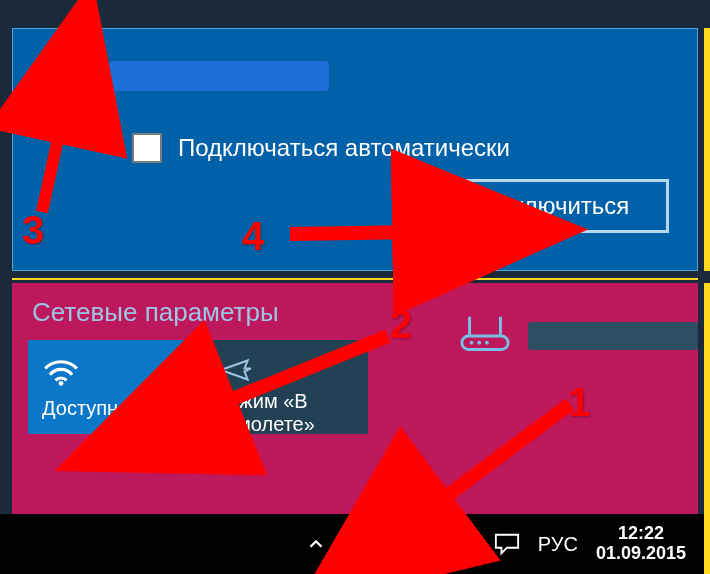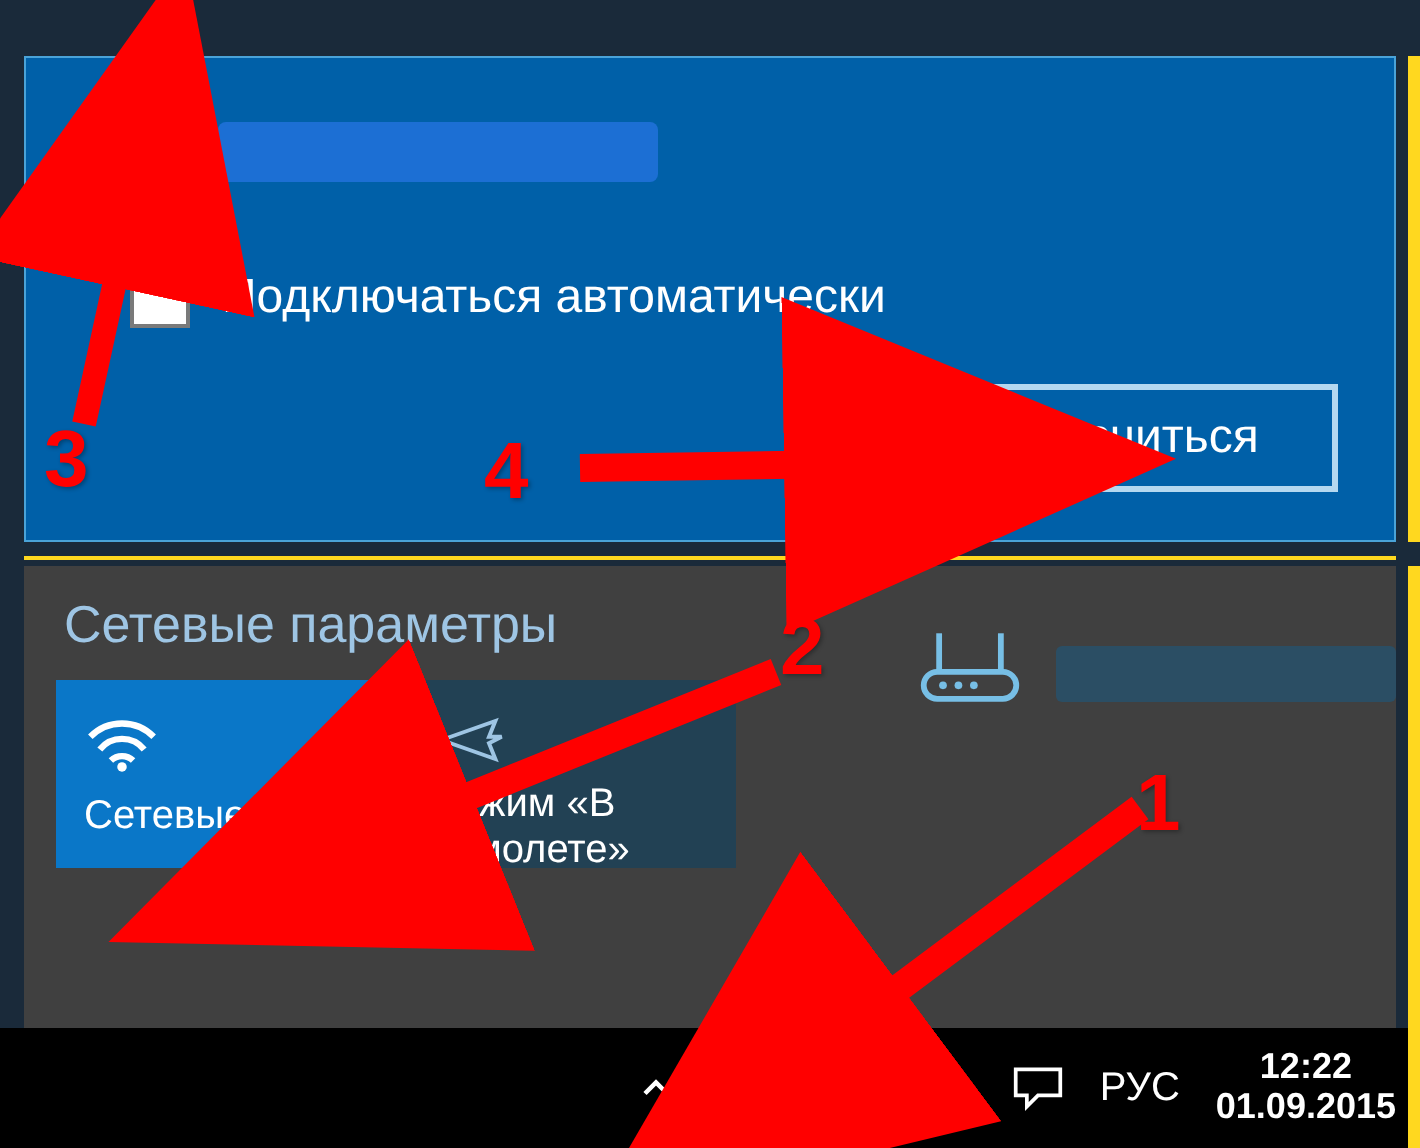--- a/index.html
+++ b/index.html
@@ -20,21 +20,21 @@
     top: 28px;
     width: 686px;
     height: 243px;
     border: 1px solid #4aa3d8;
   }
   .panel-bottom {
     left: 12px;
     top: 283px;
     width: 686px;
     height: 233px;
-    background: #404040;
+    background: #be185d;
   }
   .network-entry {
     display: flex;
     align-items: flex-start;
     padding: 28px 20px 0 20px;
     color: #fff;
   }
   .wifi-big {
     width: 52px;
     height: 44px;
@@ -43,39 +43,39 @@
   .network-name-redacted {
     background: #1c6fd4;
     height: 30px;
     width: 220px;
     border-radius: 4px;
     margin-top: 4px;
   }
   .auto-connect-row {
     display: flex;
     align-items: center;
-    padding-left: 52px;
+    padding-left: 119px;
     margin-top: 28px;
   }
   .checkbox {
     width: 30px;
     height: 30px;
     background: #fff;
     border: 2px solid #7a7a7a;
     margin-right: 16px;
   }
   .auto-connect-label {
     color: #fff;
     font-size: 24px;
     font-weight: 300;
   }
   .connect-btn {
     position: absolute;
     right: 28px;
-    bottom: 24px;
+    bottom: 37px;
     width: 240px;
     height: 54px;
     border: 3px solid #b4d8f0;
     background: transparent;
     color: #fff;
     font-size: 24px;
     font-weight: 400;
     display: flex;
     align-items: center;
     justify-content: center;
@@ -125,21 +125,21 @@
   }
 
   .taskbar {
     position: absolute;
     left: 0; right: 0; bottom: 0;
     height: 60px;
     background: #000;
     display: flex;
     align-items: center;
     justify-content: flex-end;
-    padding-right: 12px;
+    padding-right: 24px;
     color: #fff;
     gap: 18px;
     font-size: 20px;
   }
   .tray-icon { display:flex; align-items:center; justify-content:center; }
   .lang { font-size: 20px; }
   .clock {
     font-size: 18px;
     line-height: 1.1;
     text-align: center;
@@ -190,21 +190,21 @@
   <div class="tiles-row">
     <div class="tile tile-wifi">
       <span>
         <svg class="tile-icon" viewBox="0 0 48 40">
           <path d="M4 18 A28 28 0 0 1 44 18" stroke="#fff" stroke-width="4" fill="none"></path>
           <path d="M10 26 A18 18 0 0 1 38 26" stroke="#fff" stroke-width="4" fill="none"></path>
           <path d="M17 33 A10 10 0 0 1 31 33" stroke="#fff" stroke-width="4" fill="none"></path>
           <circle cx="24" cy="37" r="3" fill="#fff"></circle>
         </svg>
       </span>
-      <span class="tile-label">Сетевые</span>
+      <span class="tile-label">Доступно</span>
     </div>
     <div class="tile tile-airplane">
       <span>
         <svg class="tile-icon" viewBox="0 0 48 40">
           <path d="M6 20 L40 8 L36 18 L44 18 L36 22 L40 32 Z" fill="none" stroke="#9ec5e4" stroke-width="2.5"></path>
         </svg>
       </span>
       <span class="tile-label">Режим «В самолете»</span>
     </div>
   </div>

